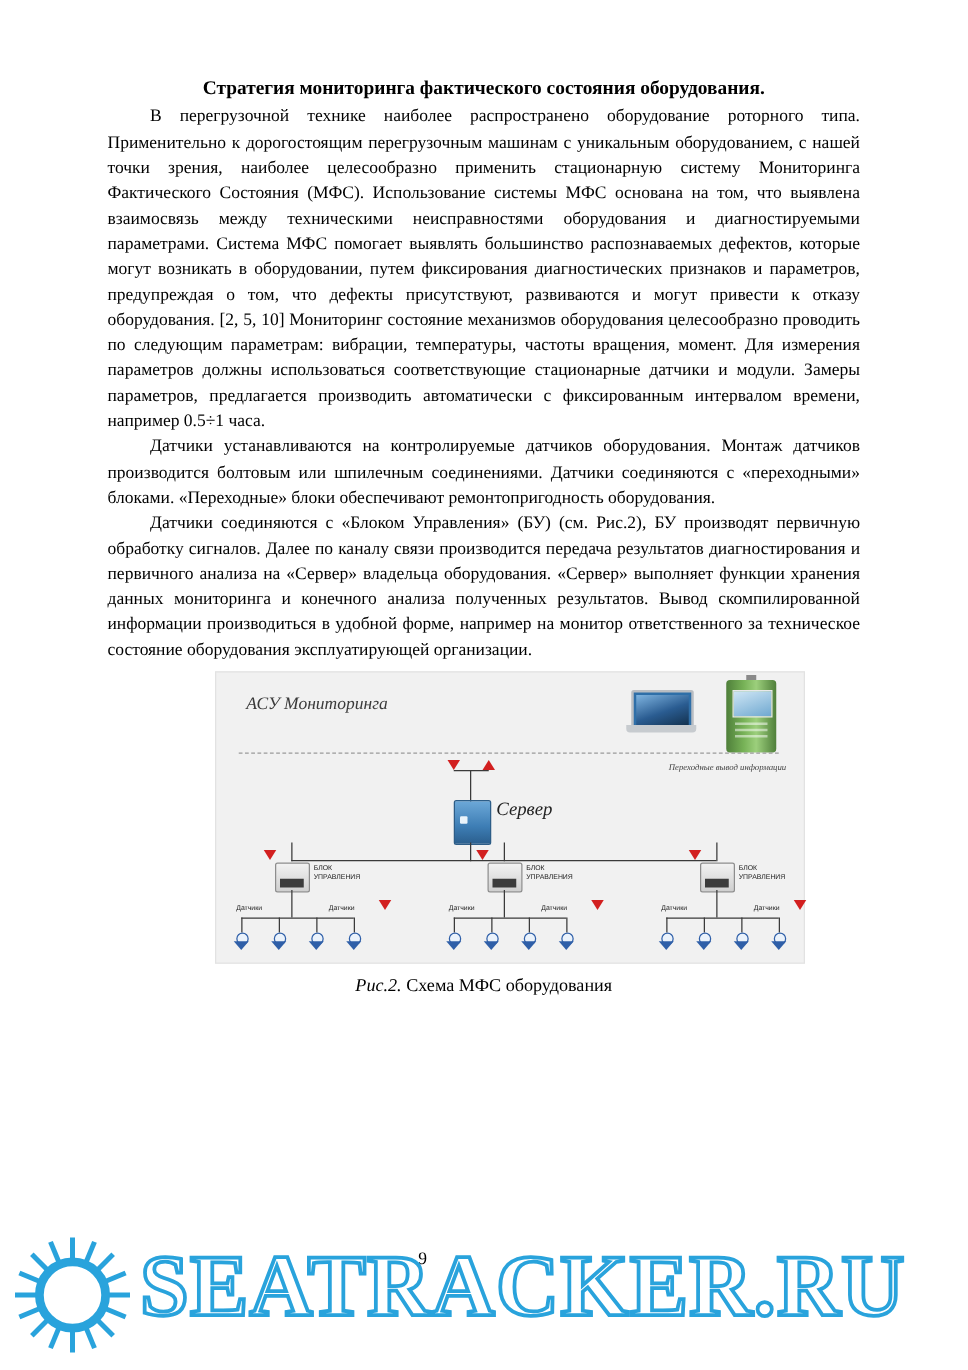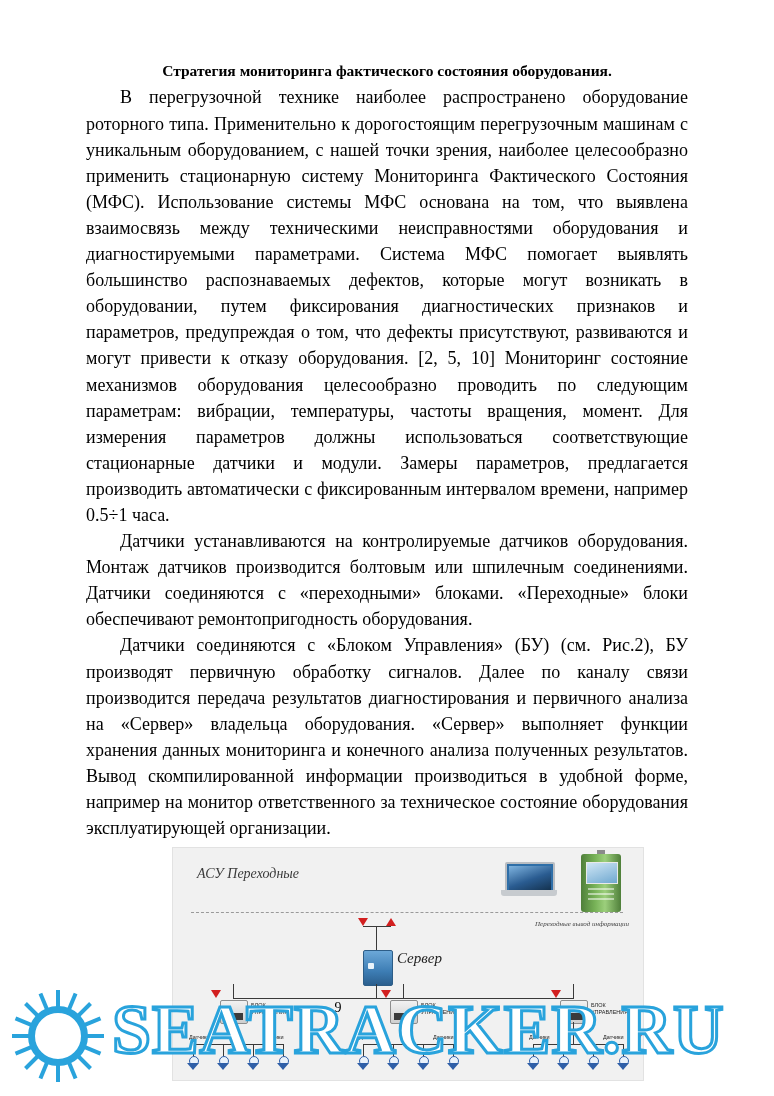--- a/index.html
+++ b/index.html
@@ -27,21 +27,21 @@
   }
   .heading {
     font-weight: bold;
     font-size: 15.5px;
     text-align: center;
     margin: 0 0 2px 0;
     line-height: 1.45;
   }
   p.body-par {
     margin: 0;
-    font-size: 18px;
+    font-size: 14px;
     line-height: 1.45;
     text-align: justify;
     text-indent: 34px;
     hyphens: manual;
   }
   .figure-wrap {
     margin-top: 6px;
     width: 602px;
   }
   .figure-box {
@@ -380,21 +380,21 @@
     <div class="heading">Стратегия мониторинга фактического состояния оборудования.</div>
 
     <p class="body-par">В перегрузочной технике наиболее распространено оборудование роторного типа. Применительно к дорогостоящим перегрузочным машинам с уникальным оборудованием, с нашей точки зрения, наиболее целесообразно применить стационарную систему Мониторинга Фактического Состояния (МФС). Использование системы МФС основана на том, что выявлена взаимосвязь между техническими неисправностями оборудования и диагностируемыми параметрами. Система МФС помогает выявлять большинство распознаваемых дефектов, которые могут возникать в оборудовании, путем фиксирования диагностических признаков и параметров, предупреждая о том, что дефекты присутствуют, развиваются и могут привести к отказу оборудования. [2, 5, 10]  Мониторинг состояние механизмов оборудования целесообразно проводить по следующим параметрам: вибрации, температуры, частоты вращения, момент. Для измерения параметров должны использоваться соответствующие стационарные датчики и модули. Замеры параметров, предлагается производить автоматически с фиксированным интервалом времени, например 0.5÷1 часа.</p>
     <p class="body-par">Датчики устанавливаются на контролируемые датчиков оборудования. Монтаж датчиков производится болтовым или шпилечным соединениями. Датчики соединяются с «переходными» блоками. «Переходные» блоки обеспечивают ремонтопригодность оборудования.</p>
     <p class="body-par">Датчики соединяются с «Блоком Управления» (БУ) (см. Рис.2), БУ производят первичную обработку сигналов. Далее по каналу связи производится передача результатов диагностирования и первичного анализа на «Сервер» владельца оборудования. «Сервер» выполняет функции хранения данных мониторинга и конечного анализа полученных результатов. Вывод скомпилированной информации производиться в удобной форме, например на монитор ответственного за техническое состояние оборудования эксплуатирующей организации.</p>
 
     <div class="figure-wrap">
       <div class="figure-box">
         <div class="diagram">
 
-          <div class="asu-label">АСУ Переходные</div>
+          <div class="asu-label">АСУ Мониторинга</div>
 
           <div class="laptop">
             <div class="screen">
                 <div class="img"></div>
               </div>
             <div class="base"></div>
           </div>
           <div class="tower-foot"></div>
           <div class="tower">
             <div class="t-screen"></div>
@@ -528,20 +528,24 @@
                 <div class="tri"></div>
               </div>
             <div class="dat-label" style="left:16px; top:-10px;">Датчики</div>
             <div class="dat-label" style="left:90px; top:-10px;">Датчики</div>
             <div class="marker" style="left:122px; top:-14px;"></div>
           </div>
 
         </div>
       </div>
 
+      <div class="fig-caption">
+        <span class="it">Рис.2.</span>
+        <span>Схема МФС оборудования</span>
+      </div>
     </div>
   </div>
 
   <div class="page-number">9</div>
 
   <div class="watermark">
     <div class="wm-sun">
       <div class="ray" style="transform:rotate(0deg);"></div>
       <div class="ray" style="transform:rotate(22.5deg);"></div>
       <div class="ray" style="transform:rotate(45deg);"></div>

